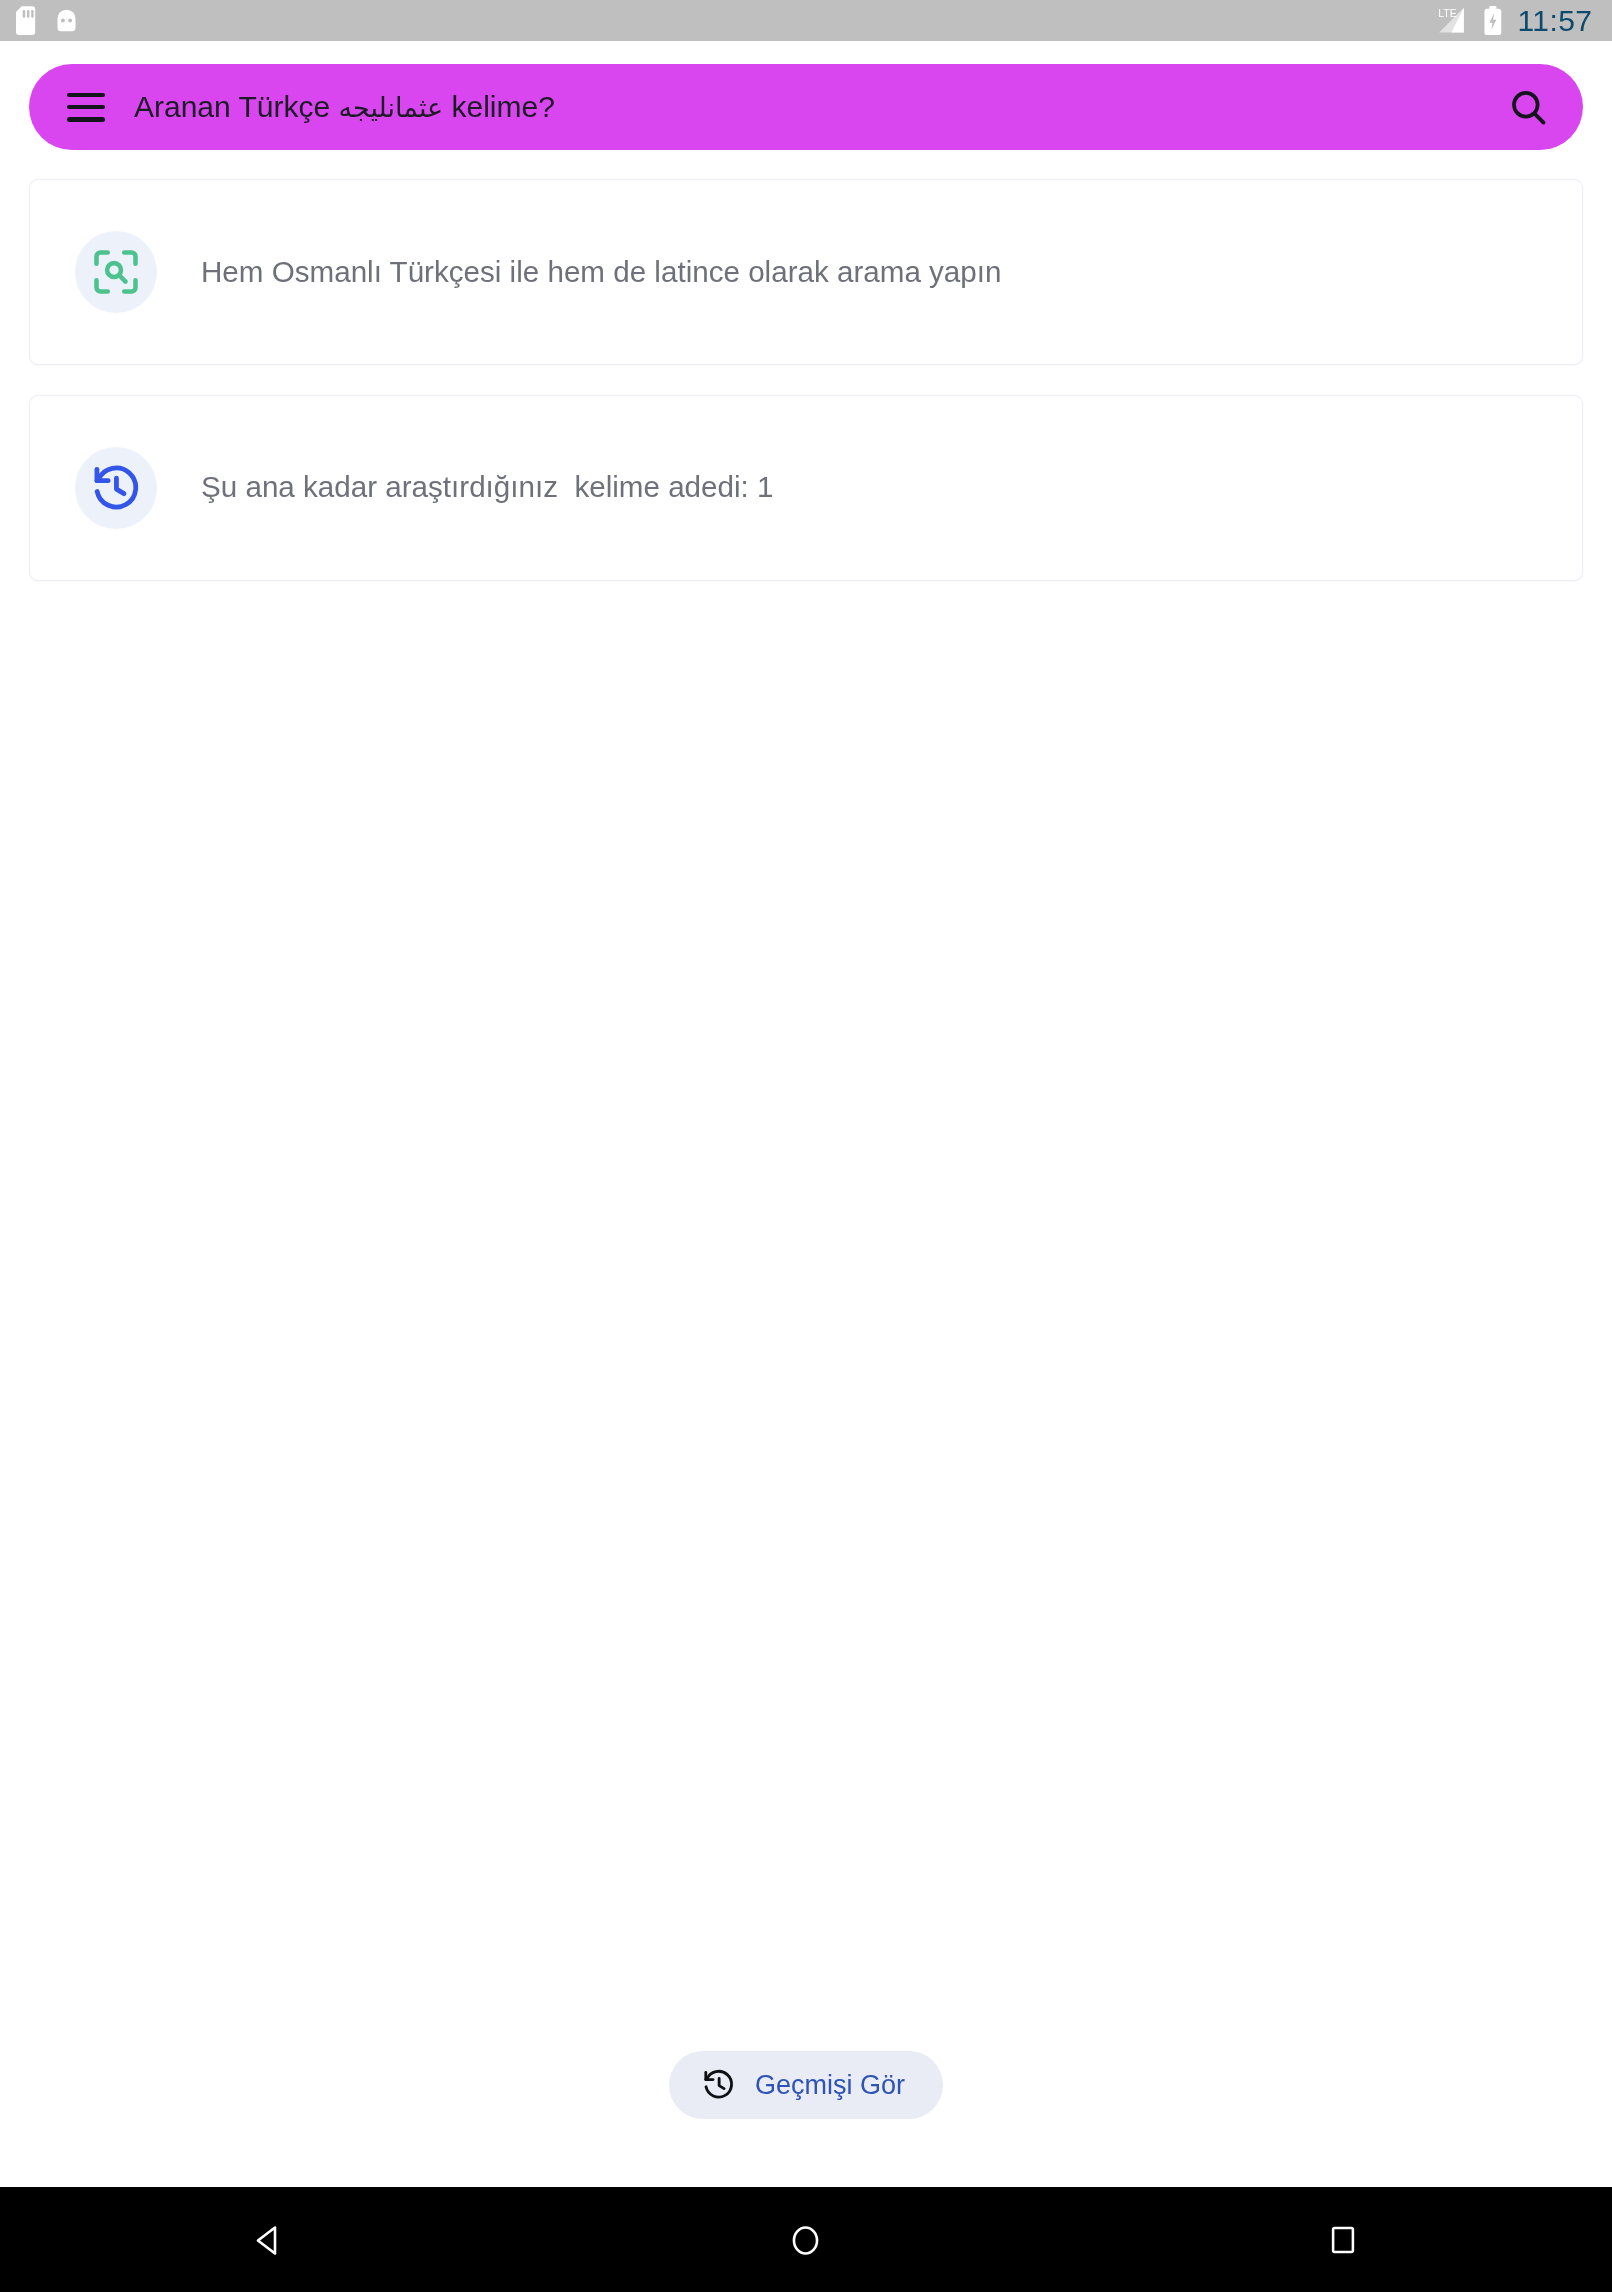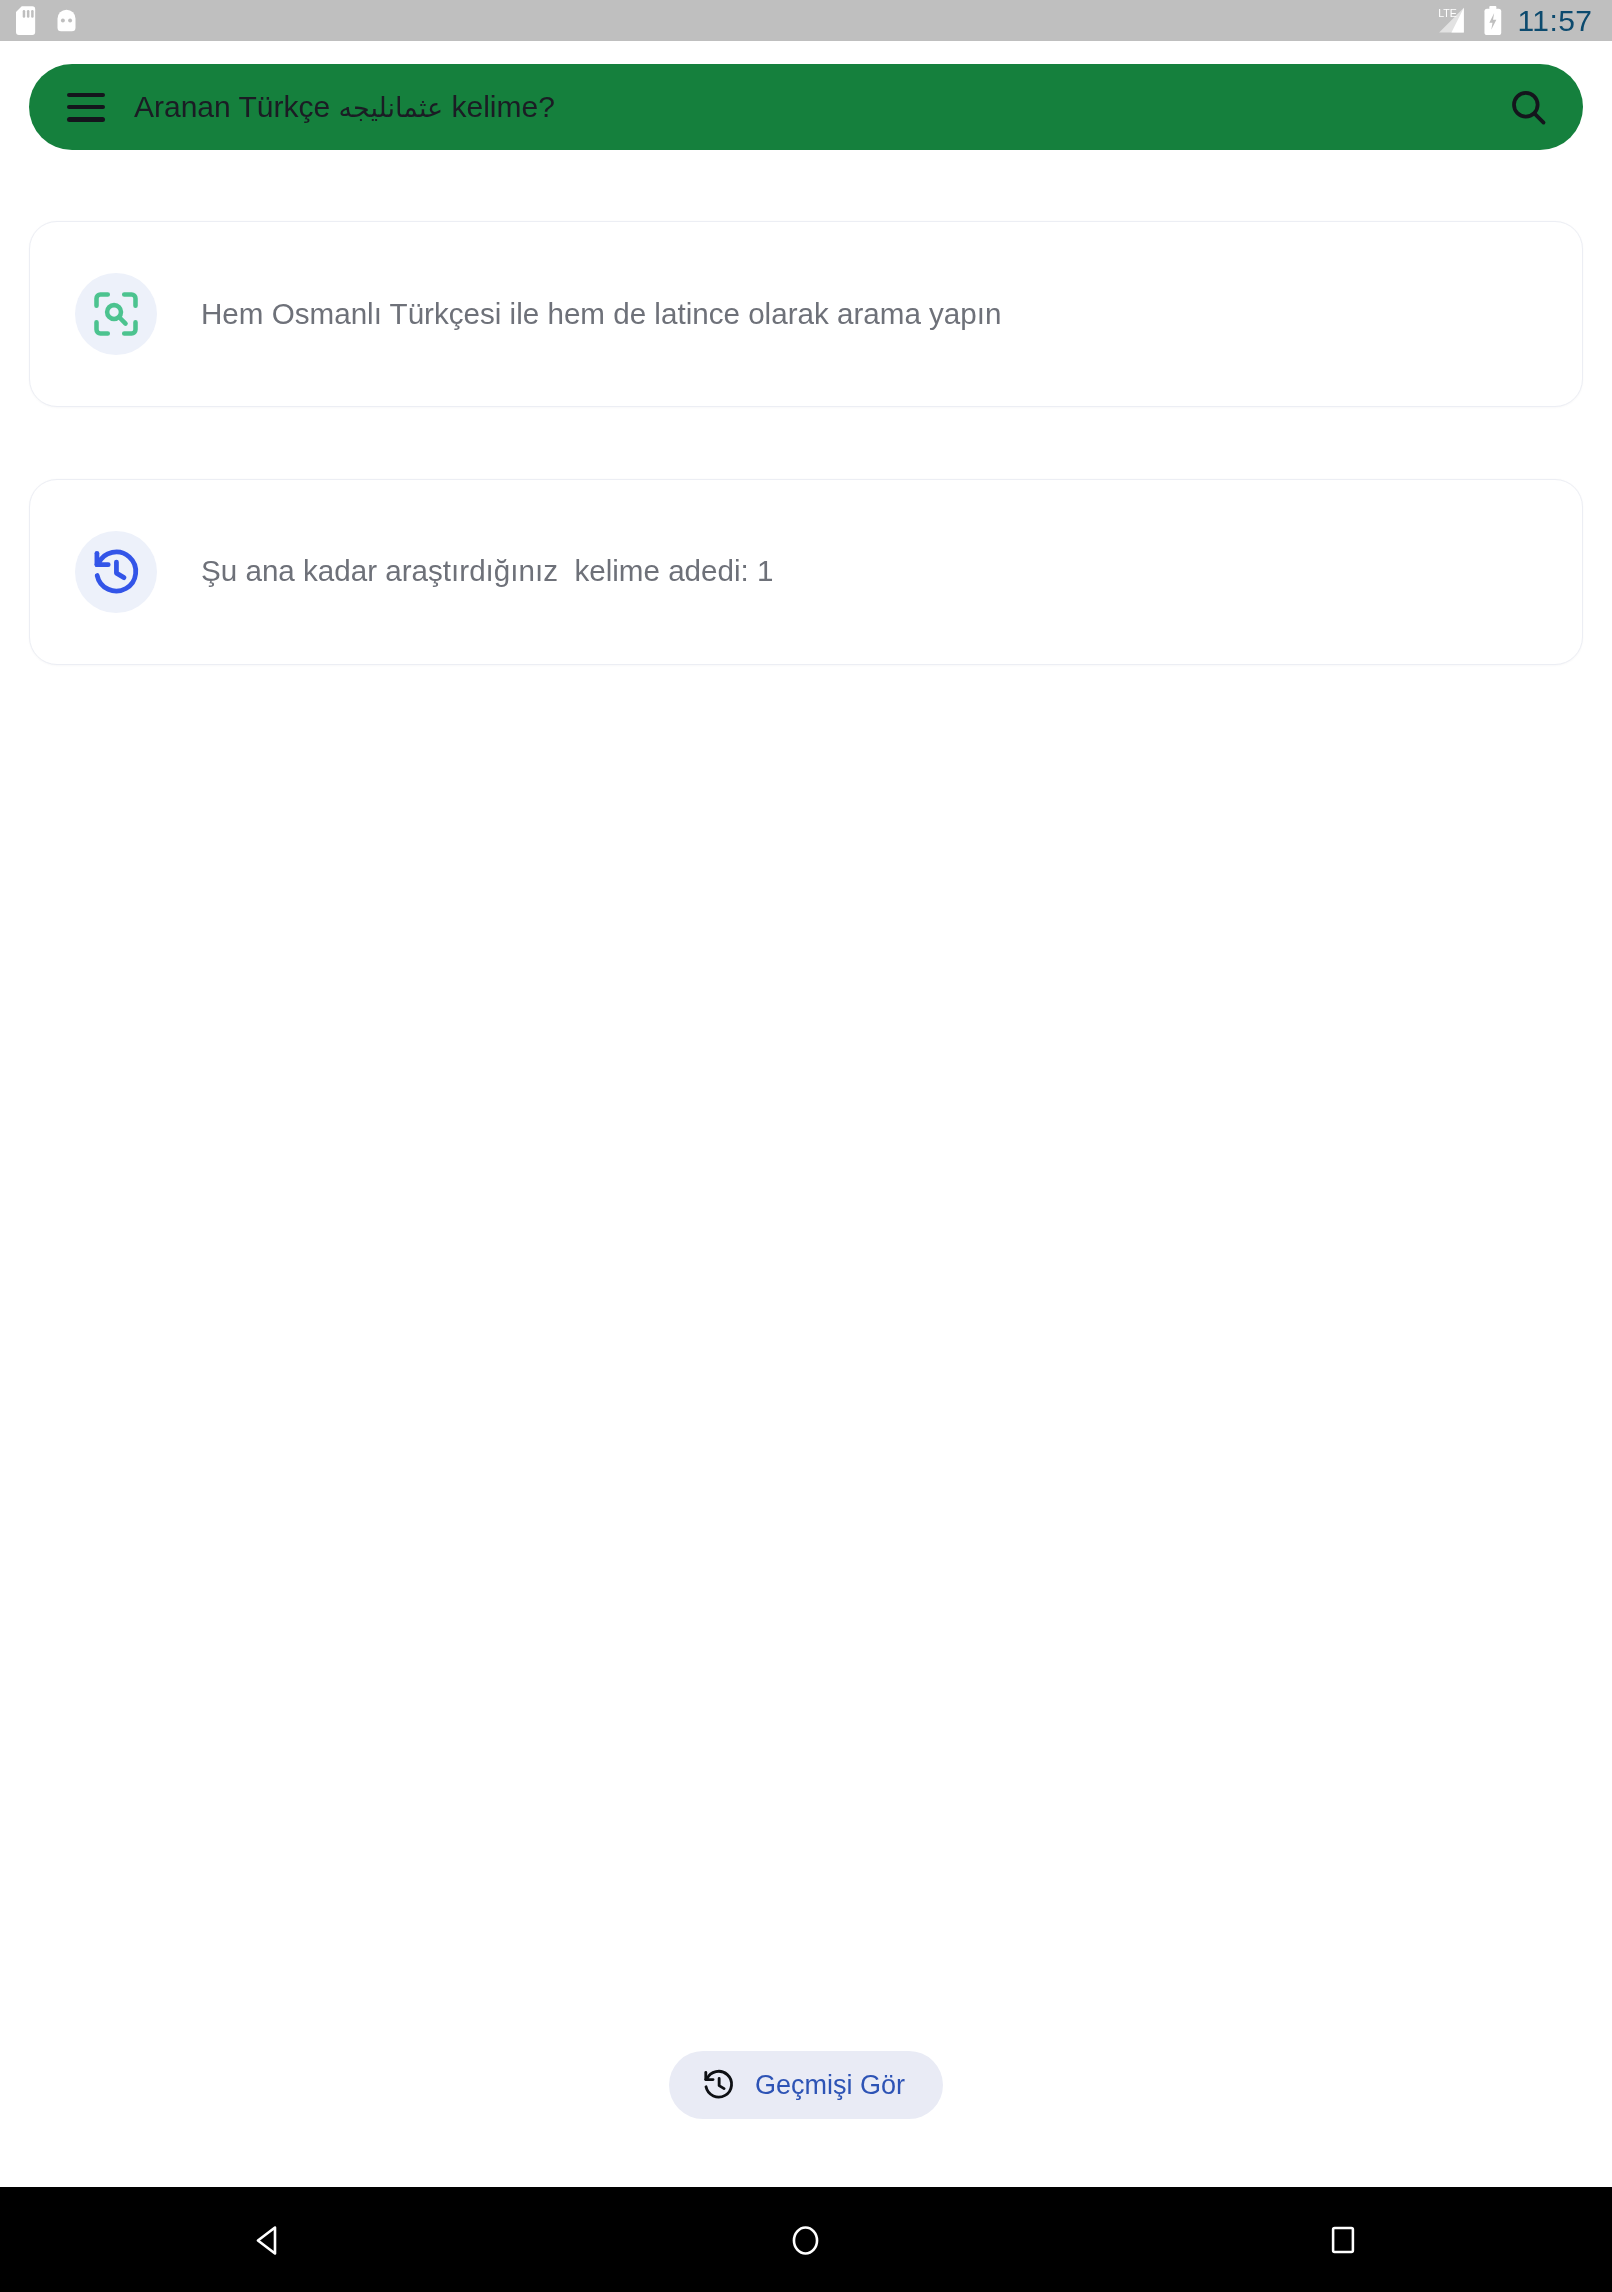--- a/index.html
+++ b/index.html
@@ -44,21 +44,21 @@
   }
   .sicon { display: block; }
 
   
   .search-wrap {
     padding: 23px 29px 0 29px;
     flex: 0 0 auto;
   }
   .search-bar {
     height: 86px;
-    background: #15803d;
+    background: #d946ef;
     border-radius: 43px;
     display: flex;
     align-items: center;
     padding: 0 30px 0 38px;
   }
   .hamburger {
     width: 38px;
     height: 29px;
     display: flex;
     flex-direction: column;
@@ -97,27 +97,26 @@
   .cards {
     padding: 29px 29px 0 29px;
     display: flex;
     flex-direction: column;
     gap: 29.6px;
     flex: 0 0 auto;
   }
   .card {
     background: #ffffff;
     border: 1.8px solid #eceef4;
-    border-radius: 28px;
+    border-radius: 9px;
     height: 186px;
     display: flex;
     align-items: center;
     padding: 0 39px 0 45px;
     box-shadow: 0 0.9px 1.8px rgba(60,64,90,0.035);
-    margin-top: 42px;
   }
   .card-icon {
     width: 82px;
     height: 82px;
     border-radius: 50%;
     background: #edf1fa;
     display: flex;
     align-items: center;
     justify-content: center;
     flex: 0 0 auto;

